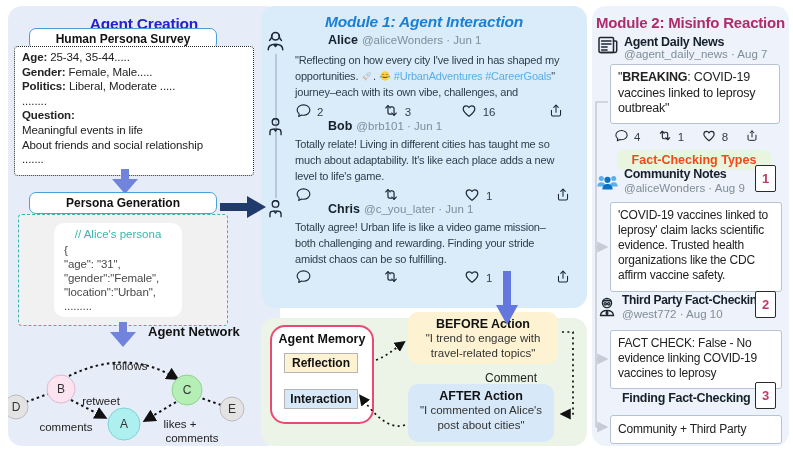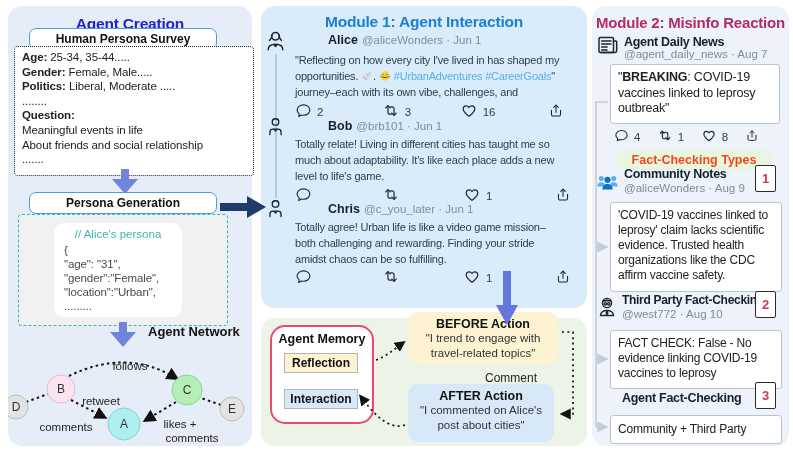--- a/index.html
+++ b/index.html
@@ -1,25 +1,25 @@
 <!DOCTYPE html>
 <html><head>
 <meta charset="utf-8">
 <style>
   html,body{margin:0;padding:0;background:#fff;font-family:"Liberation Sans", sans-serif;}
   #canvas{position:relative;width:793px;height:450px;background:#fff;overflow:hidden;}
   .abs{position:absolute;}
   .panel{position:absolute;border-radius:14px;}
-  #left-panel{left:8px;top:6px;width:244px;height:440px;background:#e6ecf8;}
+  #left-panel{left:8px;top:6px;width:244px;height:440px;background:#e6ecf8;padding-left:28px;}
   #module1-panel{left:261px;top:6px;width:326px;height:302px;background:#daecf9;}
   #memory-panel{left:261px;top:318px;width:326px;height:128px;background:#ecf4e7;}
   #module2-panel{left:592px;top:6px;width:197px;height:440px;background:#eef2fa;}
   .panel-title{position:absolute;left:0;right:0;text-align:center;font-weight:bold;font-size:15.5px;letter-spacing:-0.2px;}
   #left-title{top:9px;color:#2323cd;}
-  #m1-title{top:7px;color:#1b80d4;}
+  #m1-title{top:7px;color:#1b80d4;font-style:italic;}
   #m2-title{top:8px;color:#b02b6d;font-size:15px;}
   .hdr-box{position:absolute;background:#fff;border:1.5px solid #4aa0d8;border-radius:7px;text-align:center;font-weight:bold;font-size:12px;color:#111;line-height:20px;}
   #survey-box{position:absolute;left:6px;top:40px;width:224px;height:122px;background:#fff;border:1.4px dotted #222;border-radius:4px;padding:3px 7px;font-size:11.5px;line-height:14.6px;color:#222;letter-spacing:-0.1px;}
   #persona-dashed{position:absolute;left:10px;top:208px;width:208px;height:110px;background:#f1f1f1;border:1.6px dashed #3ab6ad;border-radius:4px;}
   #persona-card{position:absolute;left:35px;top:8px;width:128px;height:90px;background:#fff;border-radius:10px;font-size:11.5px;color:#4a4a4a;line-height:14px;padding-top:4px;}
   .code-comment{color:#3ab6ad;text-align:center;display:block;margin-bottom:2px;}
   .code-line{padding-left:10px;letter-spacing:-0.1px;}
   #agent-network-label{position:absolute;left:140px;top:318px;font-weight:bold;font-size:13px;color:#111;}
   .tweet-name{font-weight:bold;font-size:12.5px;color:#15202b;margin-left:33px;}
   .tweet-handle{font-size:11.5px;color:#7e8d9a;margin-left:4px;}
@@ -368,21 +368,21 @@
     <div class="abs m2-name" style="left:30px;top:287px;font-size:12px;">Third Party Fact-Checking</div>
     <div class="abs m2-handle" style="left:30px;top:302px;">@west772 · Aug 10</div>
     <div class="badge" style="left:163px;top:285px;">2</div>
 
     <div class="gbox" style="left:18px;top:324px;width:156px;height:47px;font-size:12px;line-height:15px;">
       <div>FACT CHECK: False - No</div>
       <div>evidence linking COVID-19</div>
       <div>vaccines to leprosy</div>
     </div>
 
-    <div class="abs m2-name" style="left:30px;top:385px;">Agent Fact-Checking</div>
+    <div class="abs m2-name" style="left:30px;top:385px;">Finding Fact-Checking</div>
     <div class="badge" style="left:163px;top:376px;">3</div>
     <div class="gbox" style="left:18px;top:409px;width:156px;height:17px;font-size:12px;line-height:17px;">Community + Third Party</div>
   </div>
 
   <svg class="abs" style="left:220px;top:196px;z-index:5;" width="46" height="22" viewBox="0 0 46 22">
     <path d="M0 7 H27 V0 L46 11 L27 22 V15 H0 Z" fill="#1f3a6b"></path>
   </svg>
   <svg class="abs" style="left:496px;top:271px;z-index:5;" width="22" height="54" viewBox="0 0 22 54">
     <path d="M7 0 H15 V34 H22 L11 54 L0 34 H7 Z" fill="#6377dd"></path>
   </svg>

